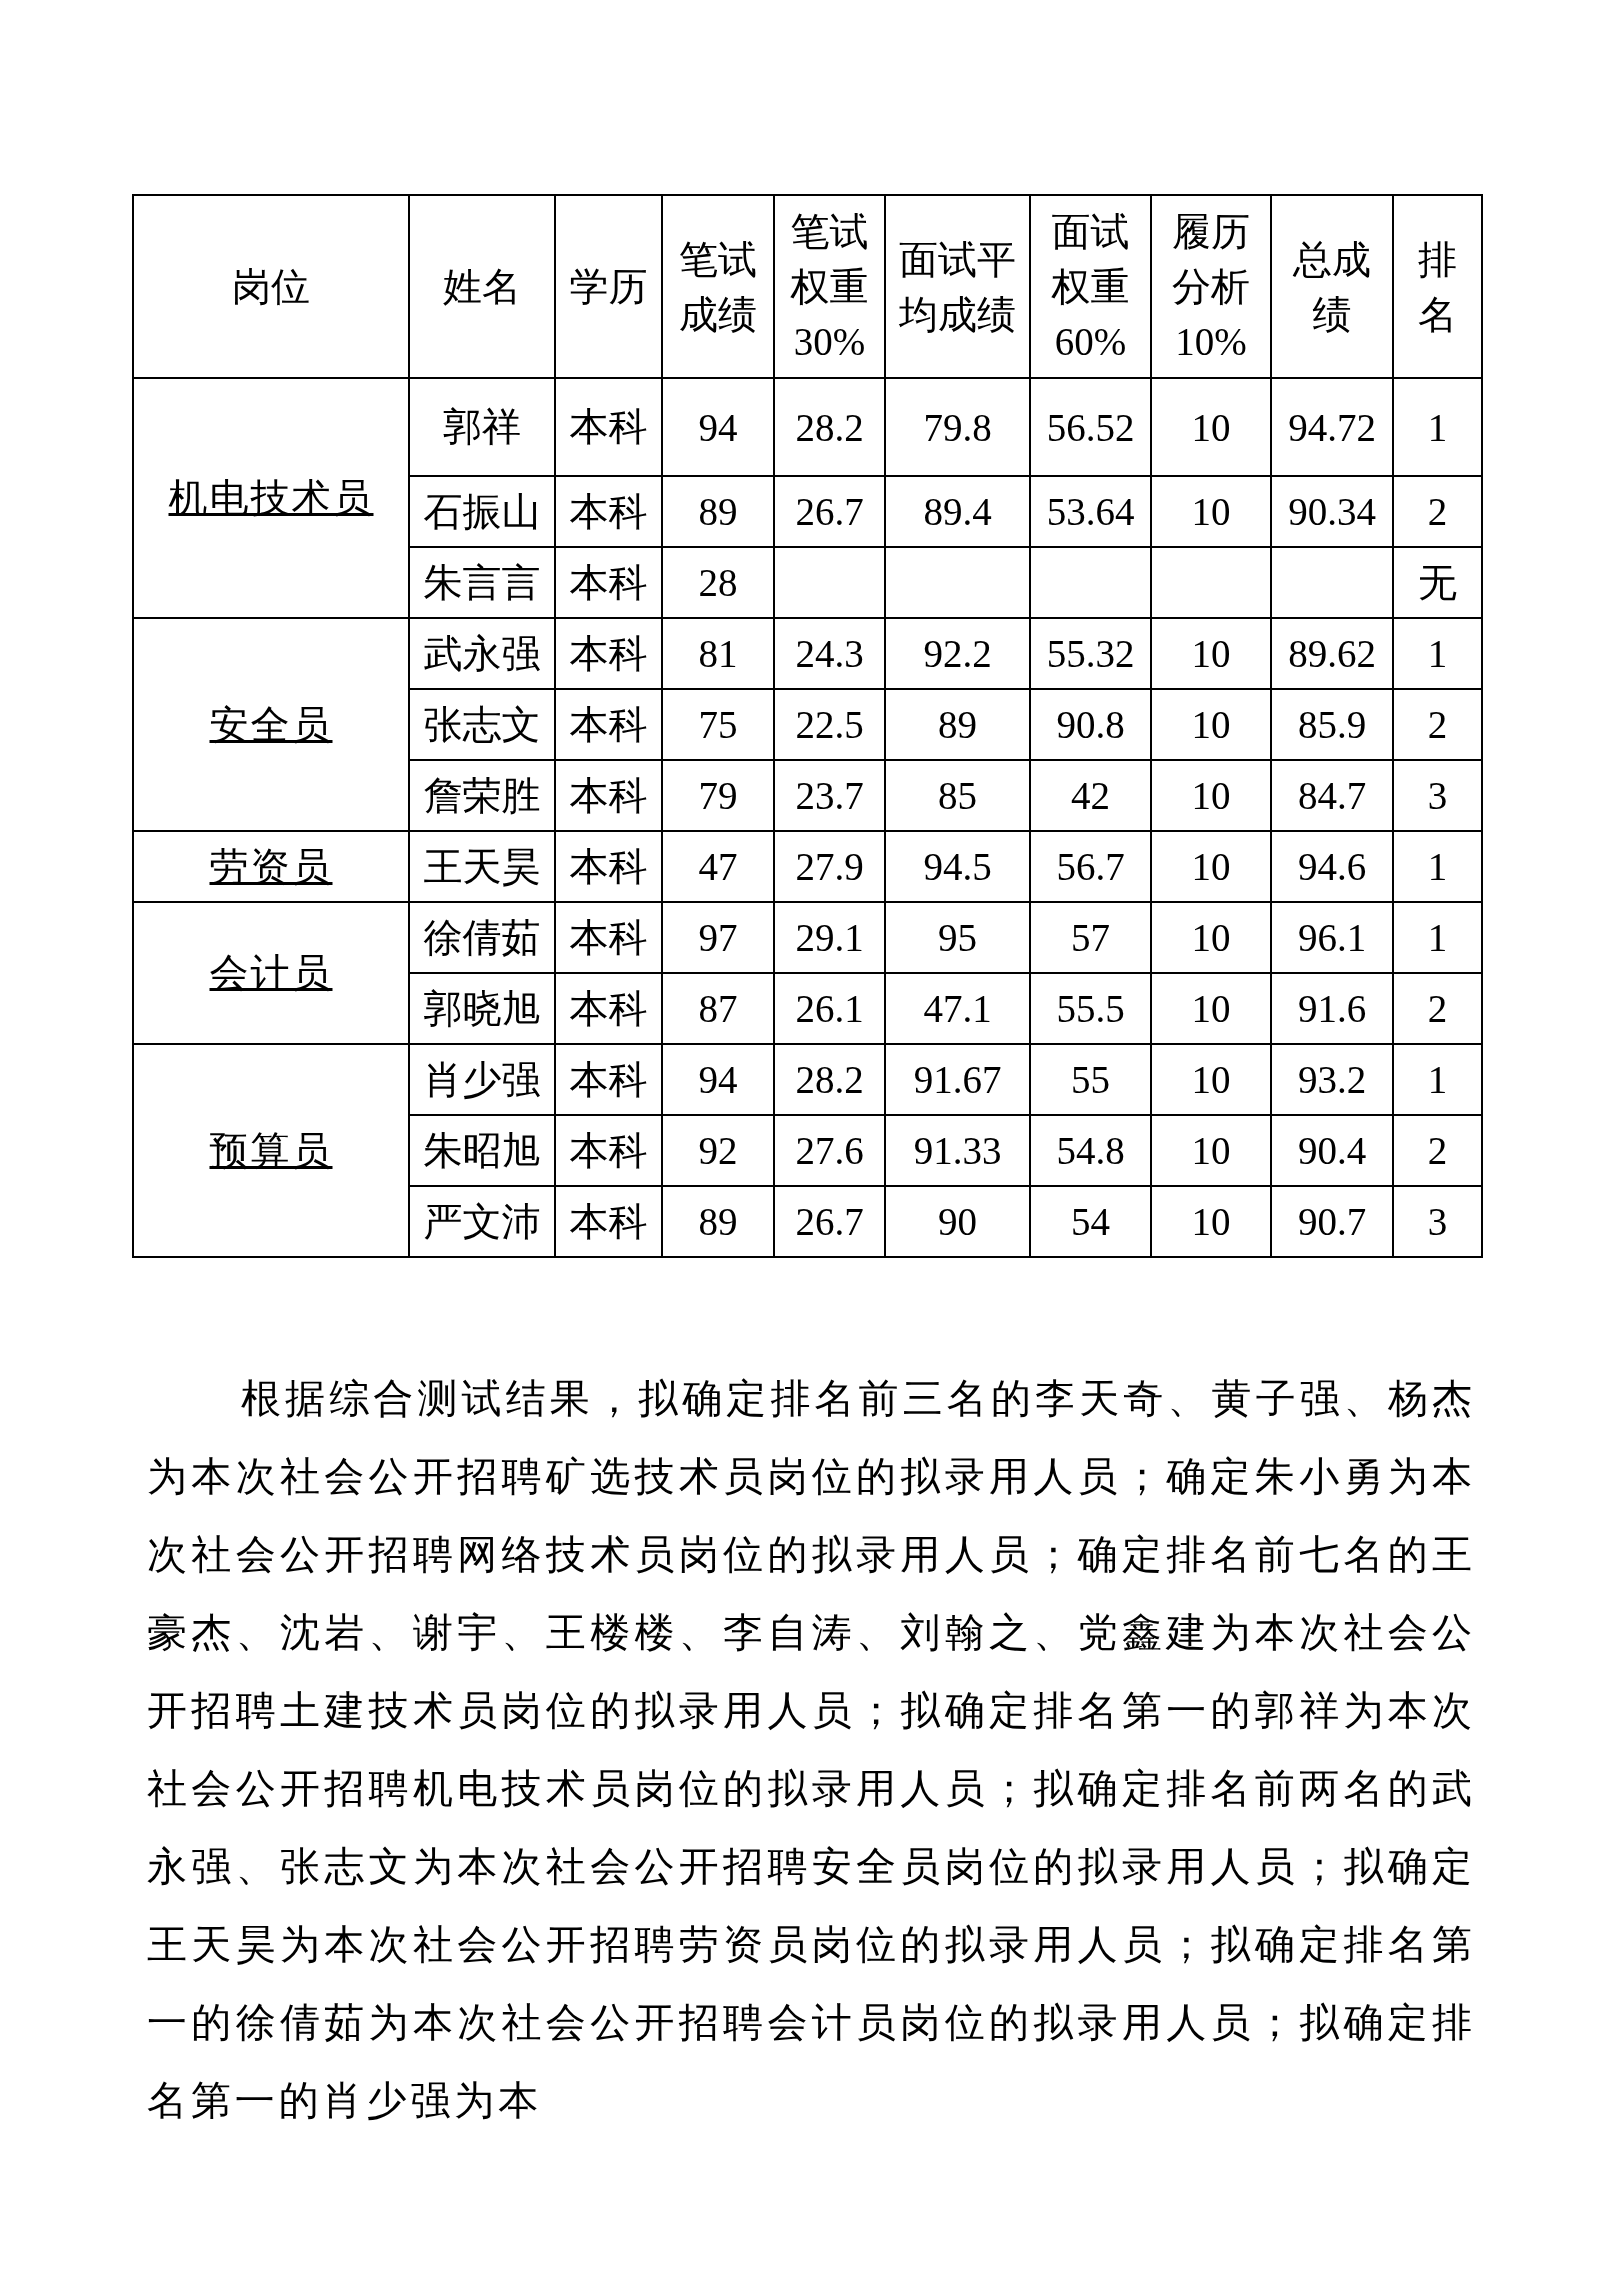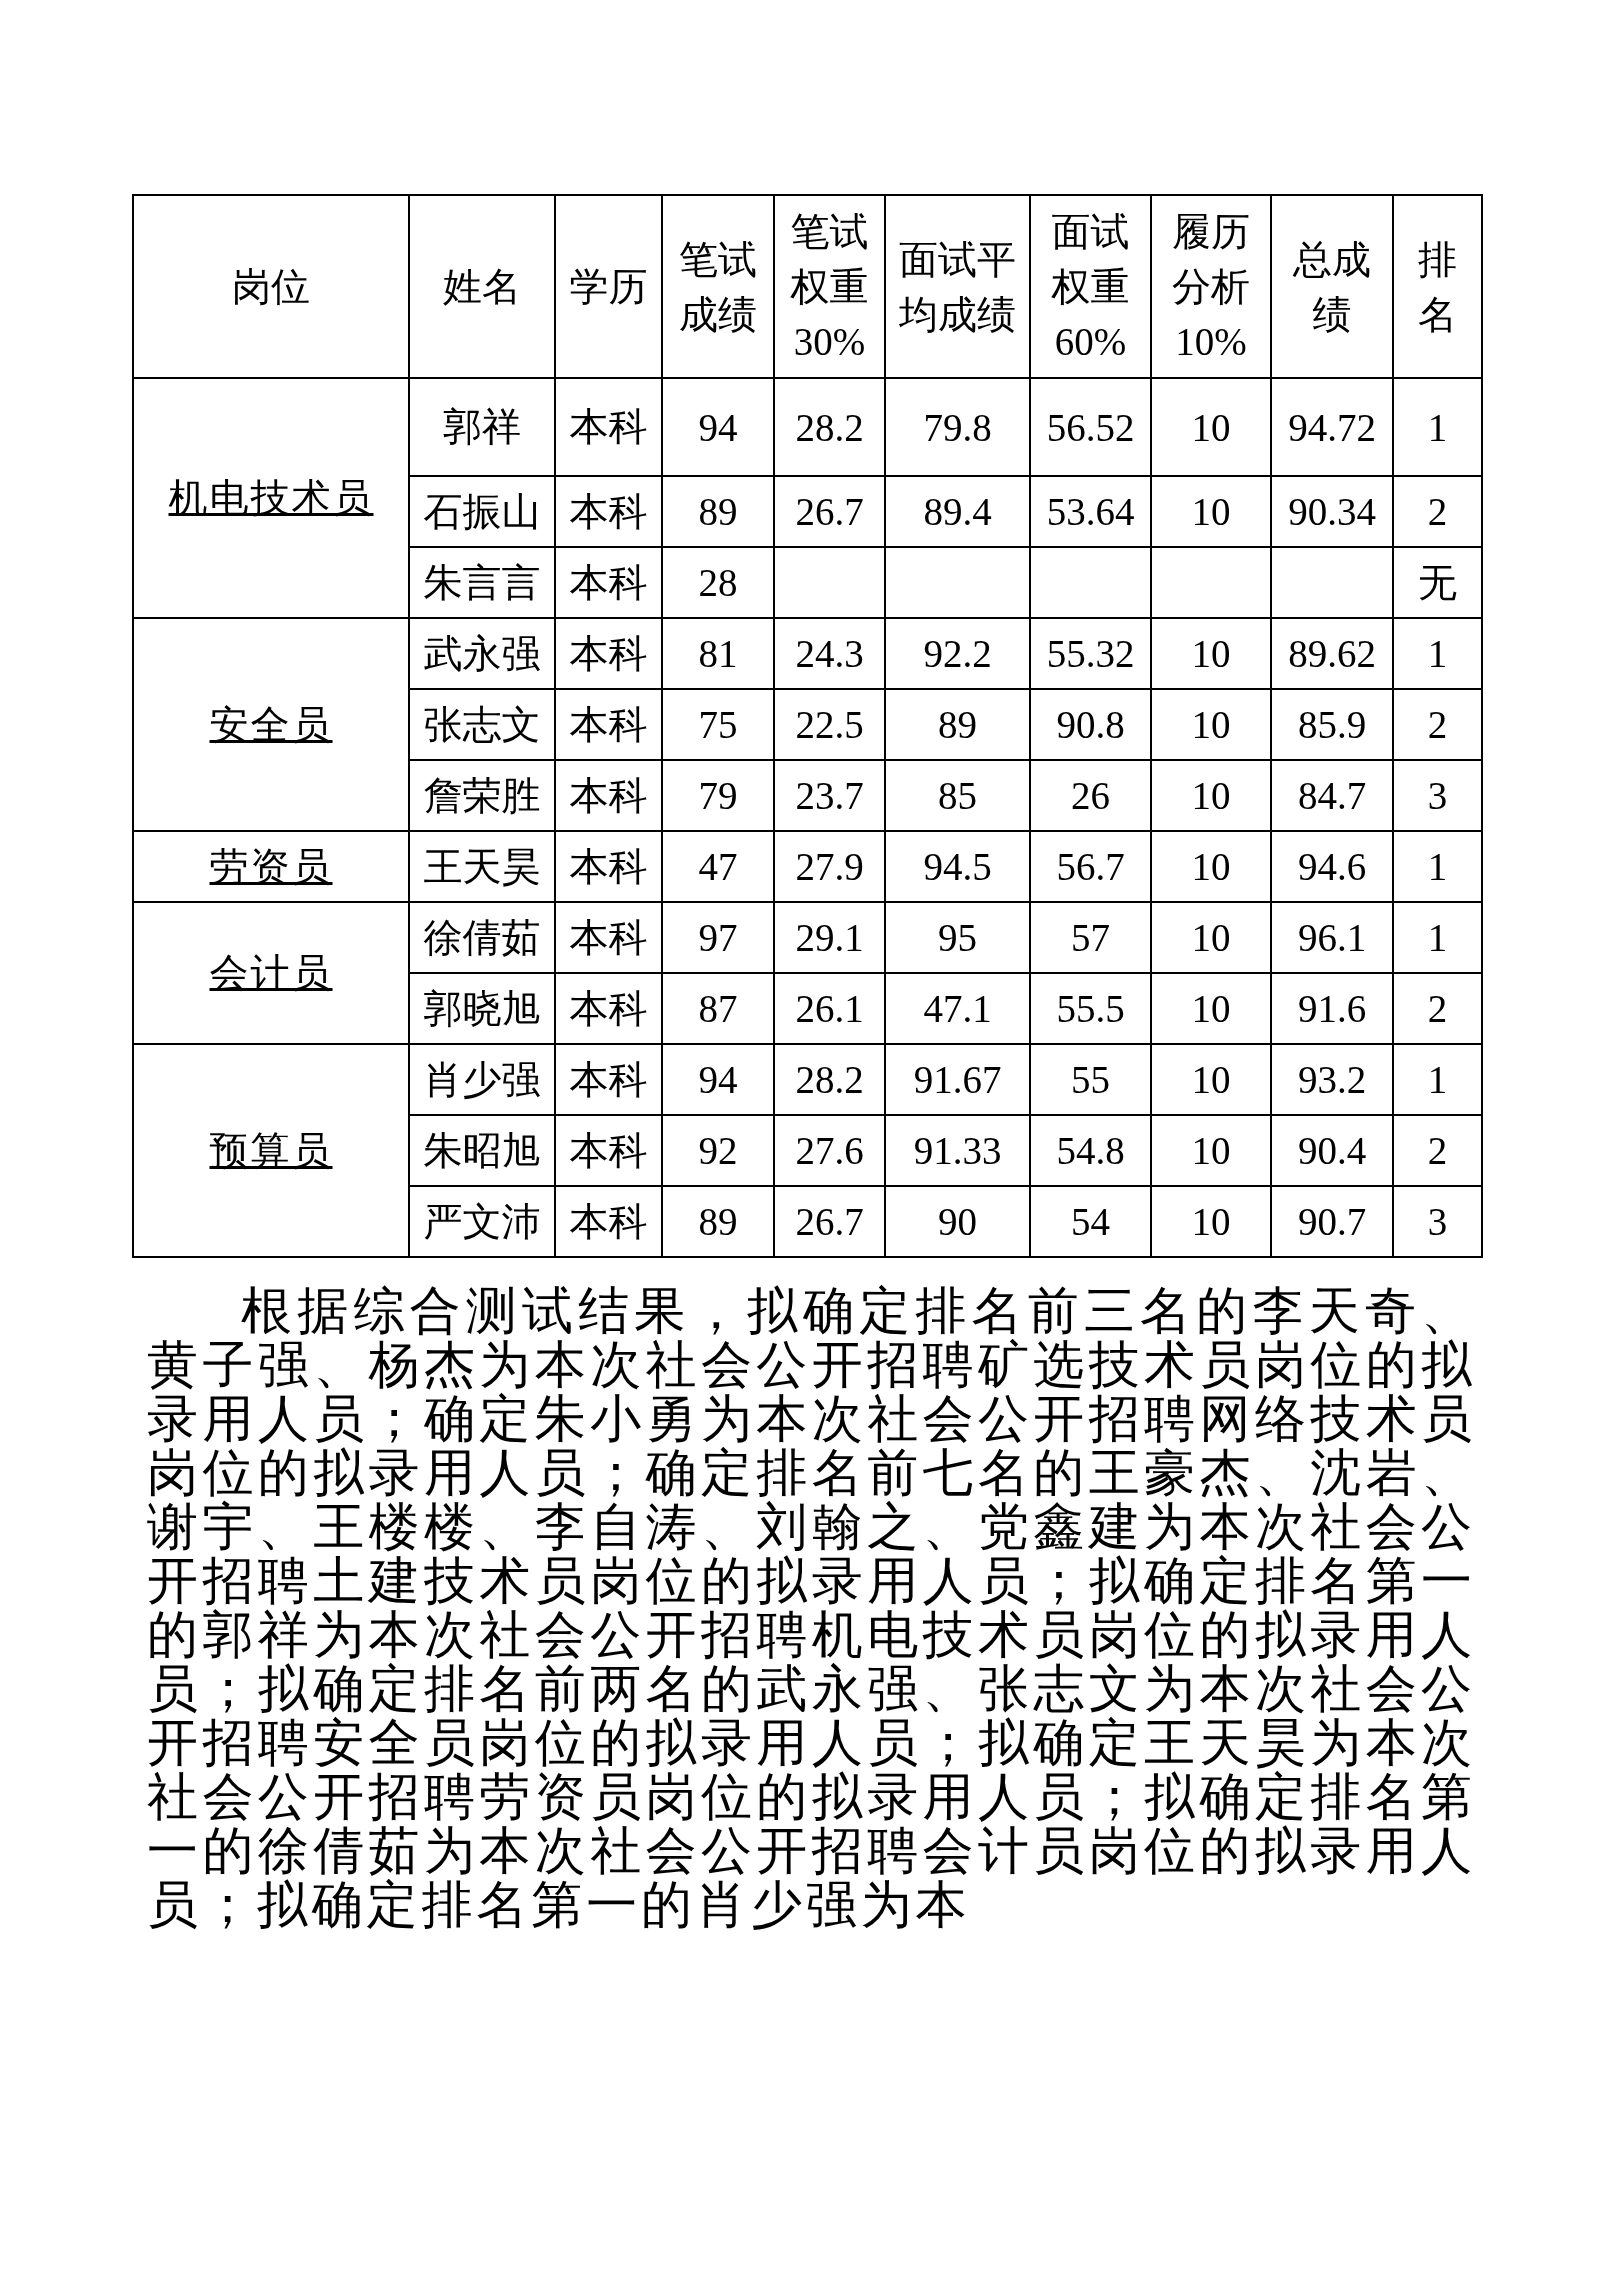--- a/index.html
+++ b/index.html
@@ -39,25 +39,25 @@
     overflow: hidden;
   }
   .score-table thead tr { height: 183px; }
   .score-table th { line-height: 55px; }
   .score-table tbody tr { height: 71px; }
   .score-table tbody tr.tall { height: 98px; }
   .score-table td.pos { letter-spacing: 2px; text-decoration: underline; }
   .para {
     position: absolute;
     left: 147px;
-    top: 1284px;
+    top: 1360px;
     width: 1329px;
     margin: 0;
-    font-size: 51px;
-    line-height: 54px;
+    font-size: 40px;
+    line-height: 78px;
     letter-spacing: 3.9px;
     text-align: justify;
     text-indent: 94px;
     word-break: break-all;
   }
 </style>
 </head>
 <body>
 
 <div class="page">
@@ -146,21 +146,21 @@
           <td>10</td>
           <td>85.9</td>
           <td>2</td>
         </tr>
         <tr>
           <td>詹荣胜</td>
           <td>本科</td>
           <td>79</td>
           <td>23.7</td>
           <td>85</td>
-          <td>26</td>
+          <td>42</td>
           <td>10</td>
           <td>84.7</td>
           <td>3</td>
         </tr>
         <tr>
           <td rowspan="1" class="pos">劳资员</td>
           <td>王天昊</td>
           <td>本科</td>
           <td>47</td>
           <td>27.9</td>

